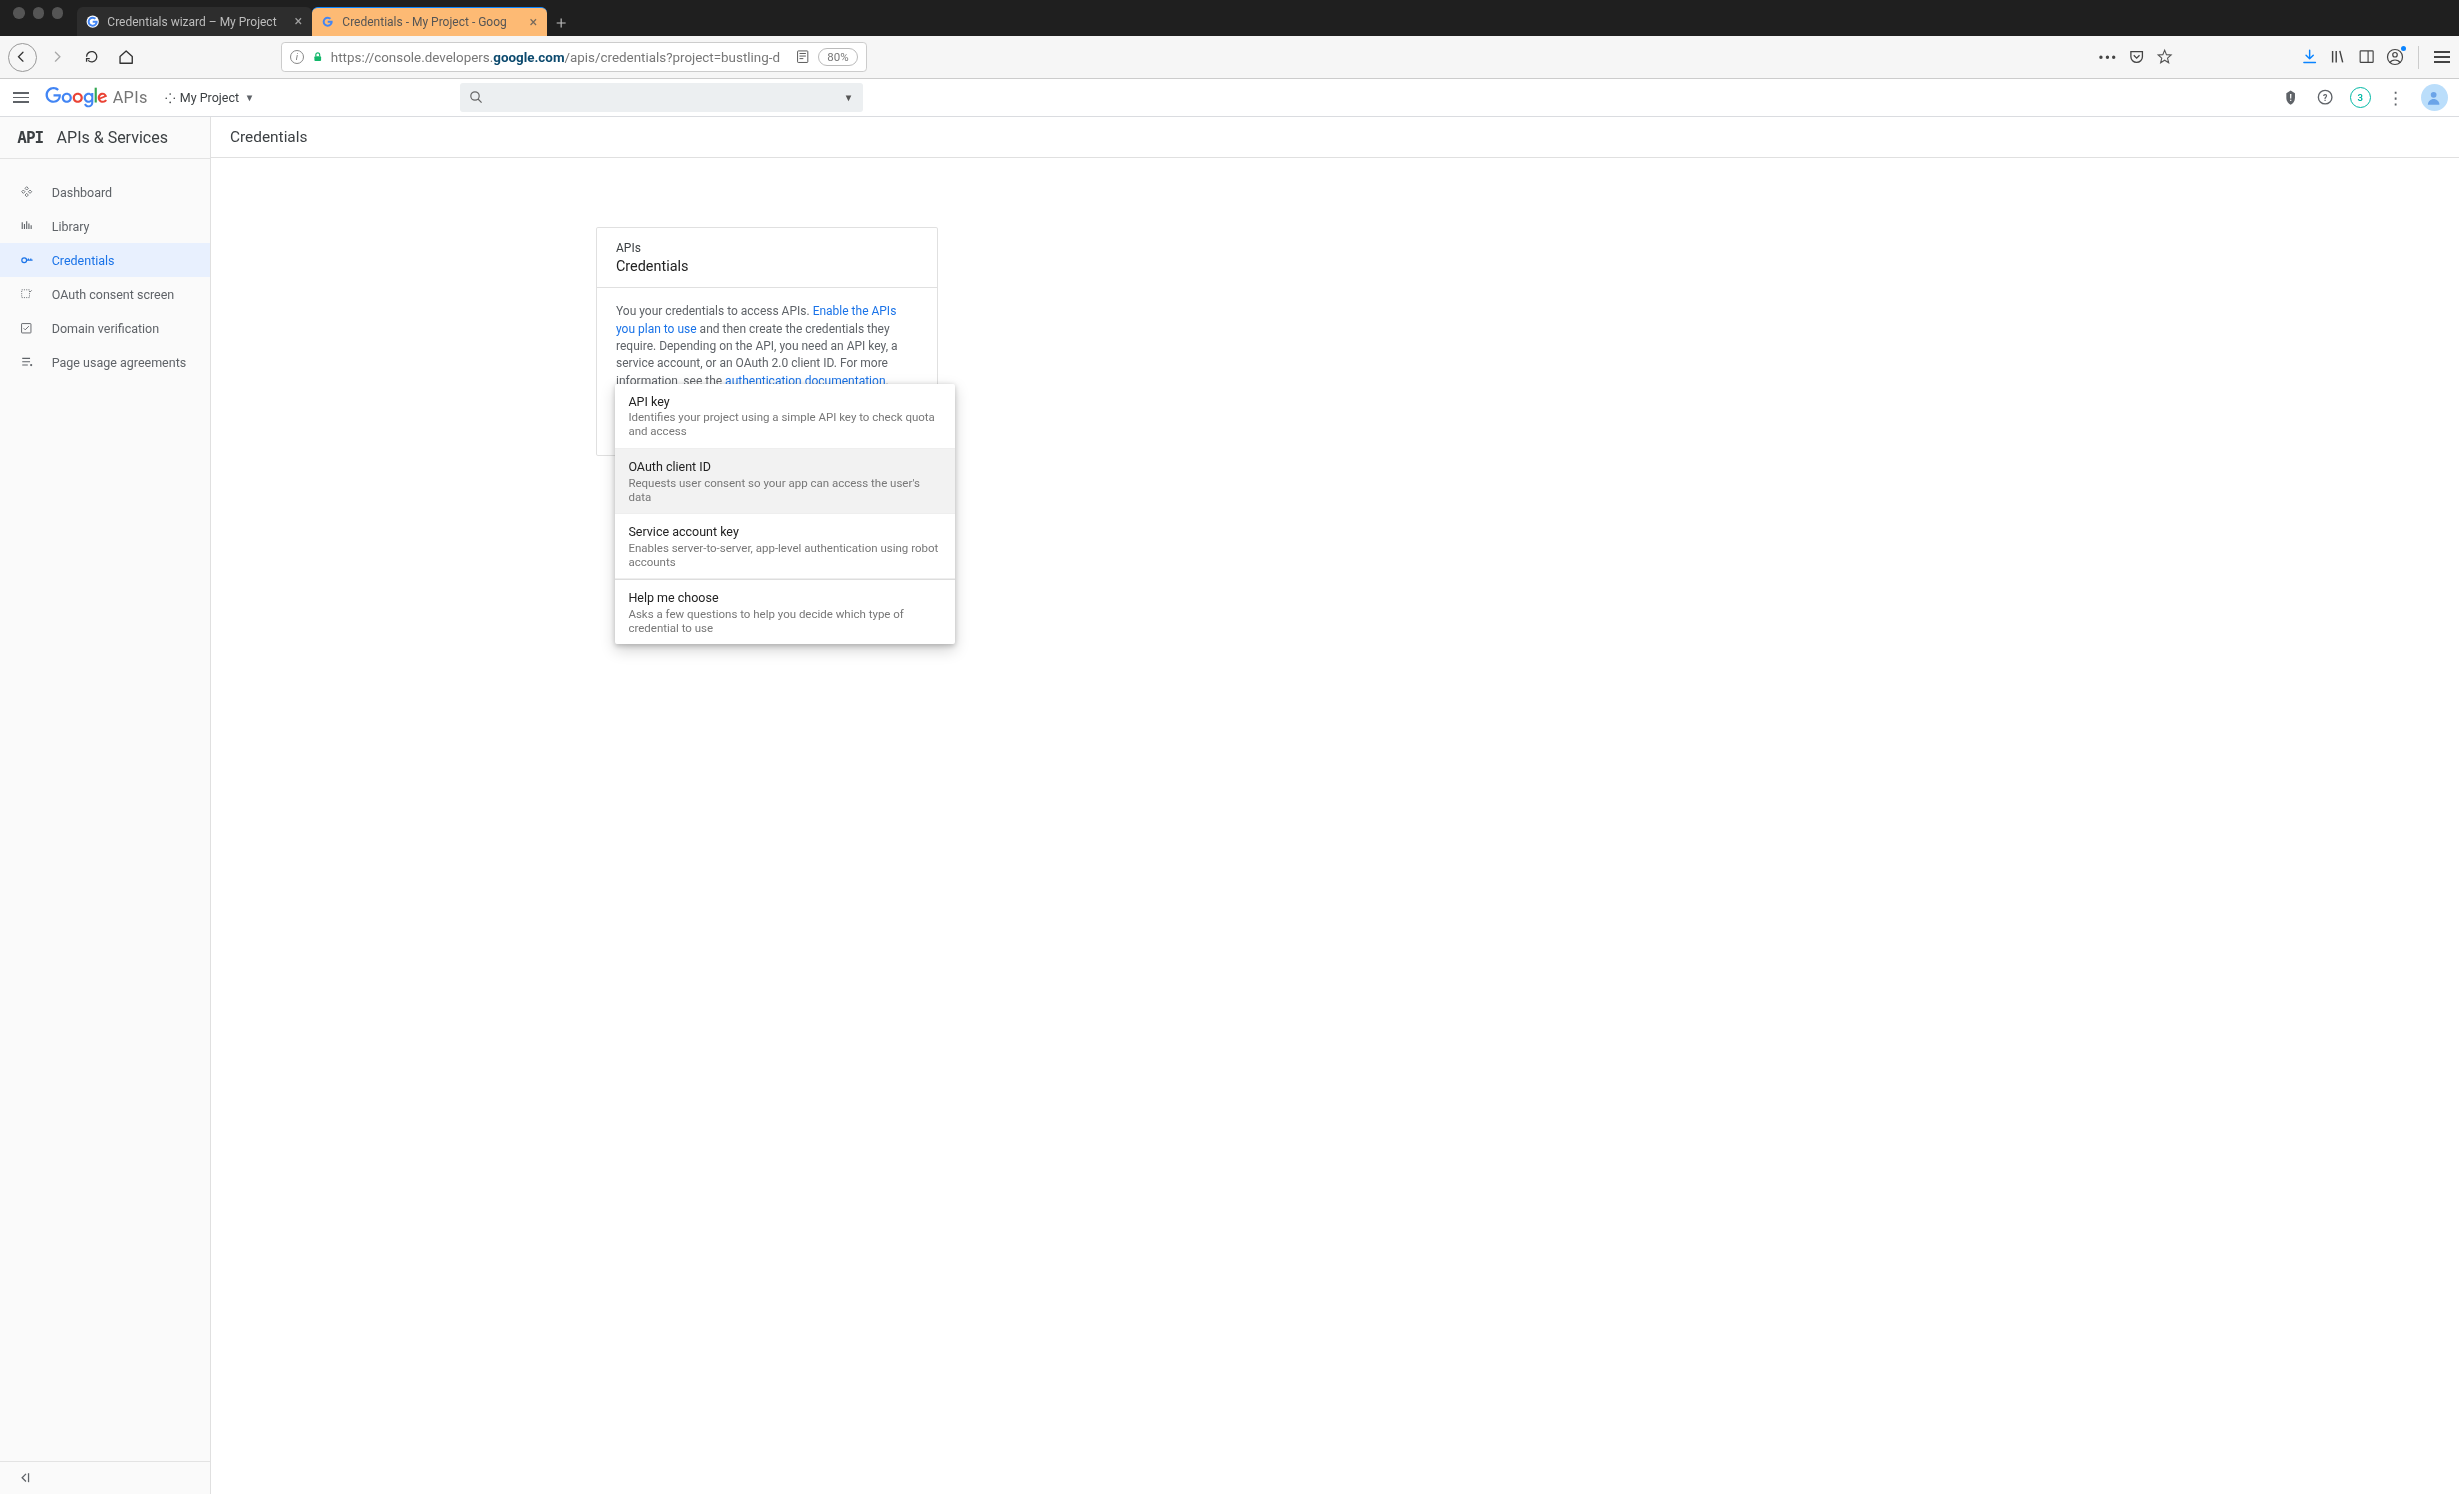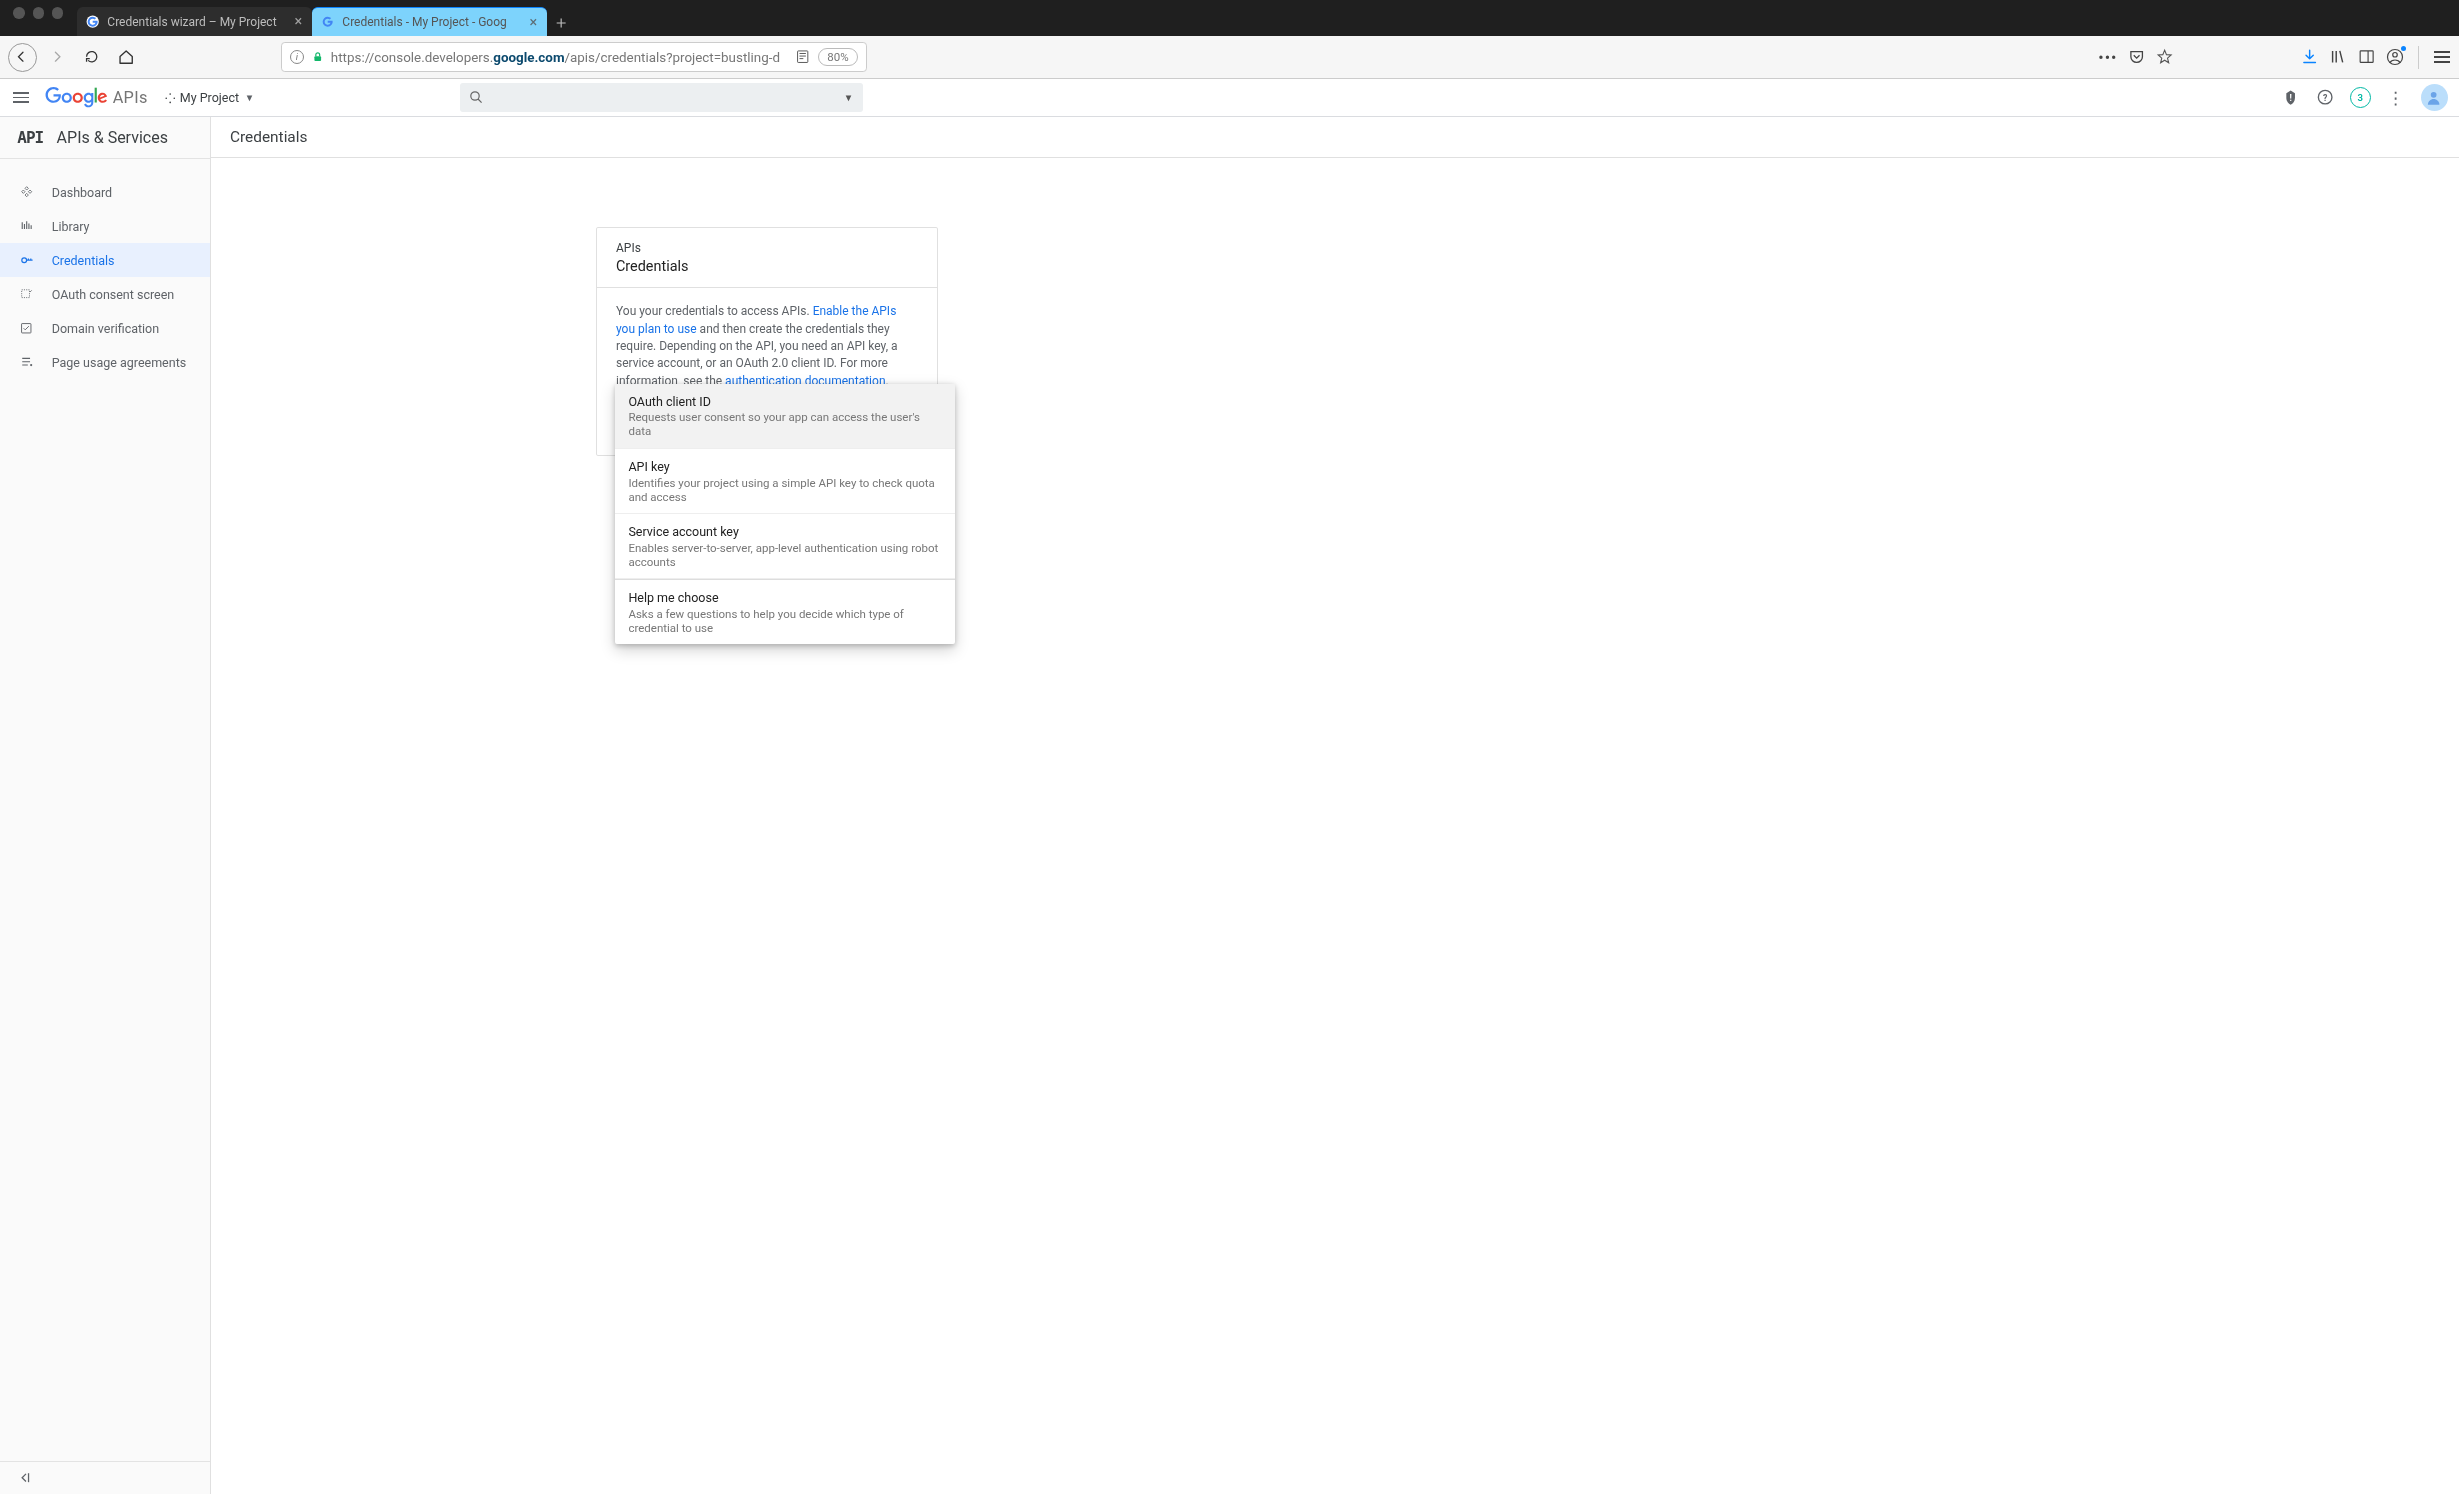--- a/index.html
+++ b/index.html
@@ -16,21 +16,21 @@
     }
     body { background:#fff; }
 
     
     .titlebar { height:36px; background:var(--chrome-bg); display:flex; align-items:flex-start; }
     .traffic { display:flex; gap:7.7px; padding:0 13.4px 9.6px 13.4px; align-items:center; height:100%;}
     .traffic span{ width:11.5px;height:11.5px;border-radius:50%; background:#555; display:inline-block;}
     .tabs-row{display:flex;align-items:flex-end;height:100%;}
     .tab { height:29px; display:flex; align-items:center; gap:7.7px; padding:0 9.6px; font-size:12px; border-top-left-radius:5.8px;border-top-right-radius:5.8px; max-width:235px; min-width:235px; position:relative;}
     .tab.inactive{ background:var(--tab-inactive); color:#bdbdbd;}
-    .tab.active{ background:#7dd3fc; color:#555; border-top:1.9px solid #0a84ff;}
+    .tab.active{ background:#fdba74; color:#555; border-top:1.9px solid #0a84ff;}
     .tab .favicon{width:13.4px;height:13.4px;flex-shrink:0;}
     .tab .label{flex:1;white-space:nowrap;overflow:hidden;text-overflow:ellipsis;}
     .tab .close{font-size:14.4px; opacity:.8;}
     .newtab{ width:29px;height:29px;display:flex;align-items:center;justify-content:center;color:#bbb;font-size:17.3px;}
 
     .toolbar{height:43px;background:var(--toolbar-bg);border-bottom:1px solid #ccc;display:flex;align-items:center;padding:0 7.7px;gap:5.8px;}
     .tbtn{width:29px;height:29px;display:flex;align-items:center;justify-content:center;color:#555;border-radius:3.8px;}
     .tbtn.circ{border:1px solid #999;border-radius:50%;}
     .tbtn.disabled{opacity:.4}
     .urlbox{flex:1;max-width:586px;margin-left:134px;height:30px;background:#fff;border:1px solid #ccc;border-radius:3.8px;display:flex;align-items:center;padding:0 7.7px;gap:7.7px;font-size:13.4px;color:#777;}
@@ -360,27 +360,27 @@
         <span>You your credentials to access APIs. </span><a href="#">Enable the APIs you plan to use</a><span> and then create the credentials they require. Depending on the API, you need an API key, a service account, or an OAuth 2.0 client ID. For more information, see the </span><a href="#">authentication documentation</a><span>.</span>
         <br>
         <button class="p-btn">
           <span>Create credentials</span>
           <span class="car">▼</span>
         </button>
       </div>
     </div>
 
     <div class="dropdown">
+      <div class="dd-item">
+        <div class="t">API key</div>
+        <div class="d">Identifies your project using a simple API key to check quota and access</div>
+      </div>
       <div class="dd-item hover">
         <div class="t">OAuth client ID</div>
         <div class="d">Requests user consent so your app can access the user's data</div>
-      </div>
-      <div class="dd-item">
-        <div class="t">API key</div>
-        <div class="d">Identifies your project using a simple API key to check quota and access</div>
       </div>
       <div class="dd-item">
         <div class="t">Service account key</div>
         <div class="d">Enables server-to-server, app-level authentication using robot accounts</div>
       </div>
       <div class="dd-sep"></div>
       <div class="dd-item">
         <div class="t">Help me choose</div>
         <div class="d">Asks a few questions to help you decide which type of credential to use</div>
       </div>

